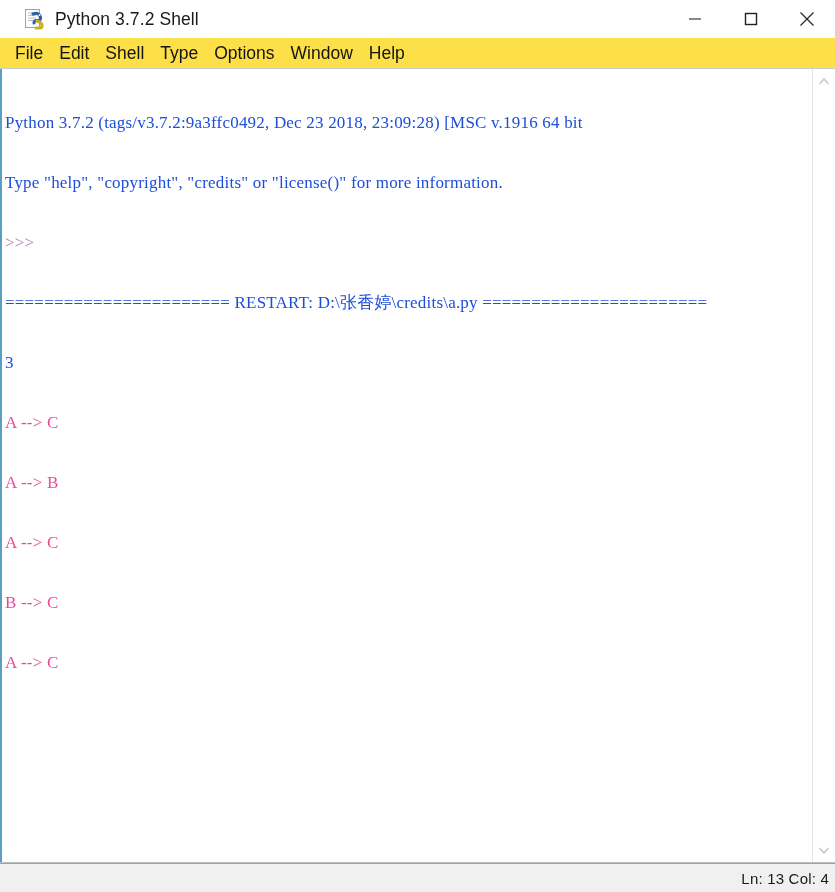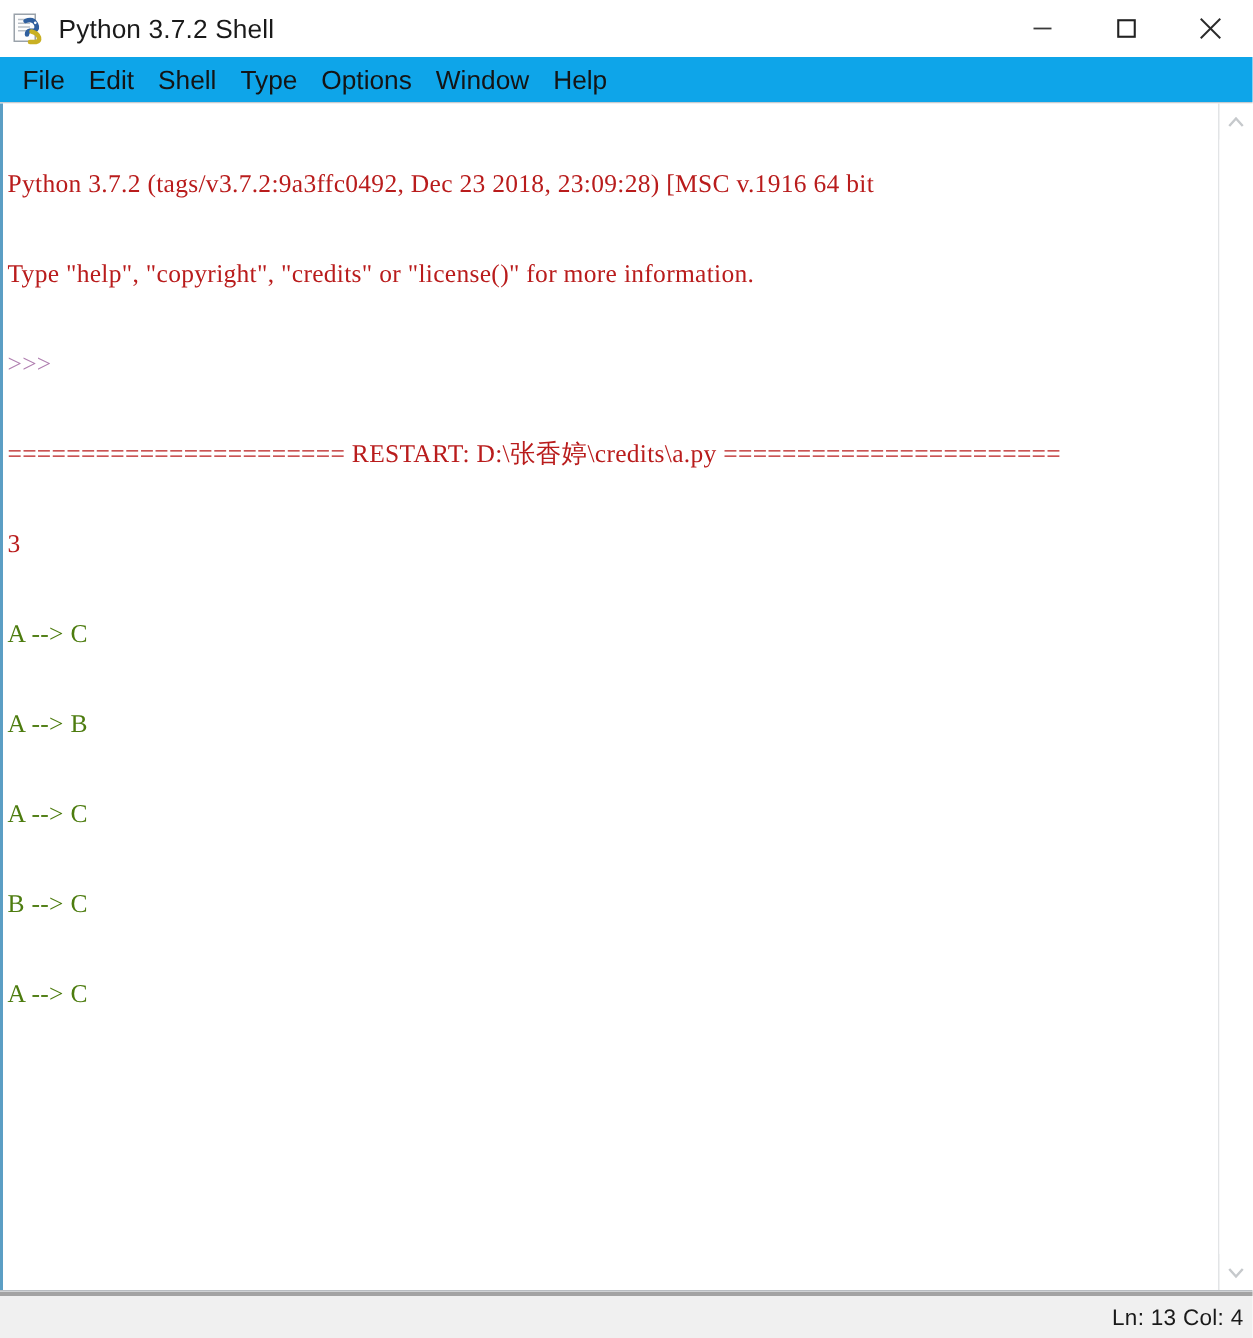--- a/index.html
+++ b/index.html
@@ -31,21 +31,21 @@
     height: 38px;
     flex: 0 0 38px;
     background: #ffffff;
     display: flex;
     align-items: center;
     position: relative;
   }
   .title-left {
     display: flex;
     align-items: center;
-    padding-left: 8px;
+    padding-left: 24px;
     text-align: right;
   }
   .app-icon {
     width: 22px;
     height: 22px;
     position: relative;
     margin-right: 9px;
     flex: 0 0 22px;
   }
   .title-text {
@@ -72,21 +72,21 @@
     background: transparent;
     border: none;
     padding: 0;
   }
   .win-btn svg { display: block; }
 
   
   .menubar {
     height: 30px;
     flex: 0 0 30px;
-    background: #0ea5e9;
+    background: #fde047;
     display: flex;
     align-items: center;
     padding-left: 7px;
   }
   .menu-item {
     font-family: "Liberation Sans", sans-serif;
     font-size: 17.5px;
     color: #141414;
     padding: 0 8px;
     line-height: 22px;
@@ -115,22 +115,22 @@
   }
   .code {
     font-family: "Liberation Serif", "DejaVu Serif", serif;
     font-size: 17px;
     line-height: 20px;
     white-space: pre;
     color: #000000;
     letter-spacing: 0.2px;
   }
   .code .ln { display: block; height: 20px; }
-  .c-black  { color: #b91c1c; }
-  .c-blue   { color: #4d7c0f; }
+  .c-black  { color: #1d4ed8; }
+  .c-blue   { color: #ec4899; }
   .c-prompt { color: #b07fb0; }
 
   
   .vscroll {
     flex: 0 0 22px;
     width: 22px;
     background: #ffffff;
     border-left: 1px solid #e2e4e6;
     display: flex;
     flex-direction: column;
@@ -153,21 +153,21 @@
 
   
   .statusbar {
     height: 28px;
     flex: 0 0 28px;
     background: #f0f0f0;
     display: flex;
     align-items: center;
     justify-content: flex-end;
     padding-right: 6px;
-    border-top: 3px solid #a3a3a3;
+    border-top: 1px solid #a3a3a3;
   }
   .status-text {
     font-family: "Liberation Sans", sans-serif;
     font-size: 15px;
     color: #1a1a1a;
     letter-spacing: 0.2px;
     white-space: nowrap;
   }
 </style>
 </head>

